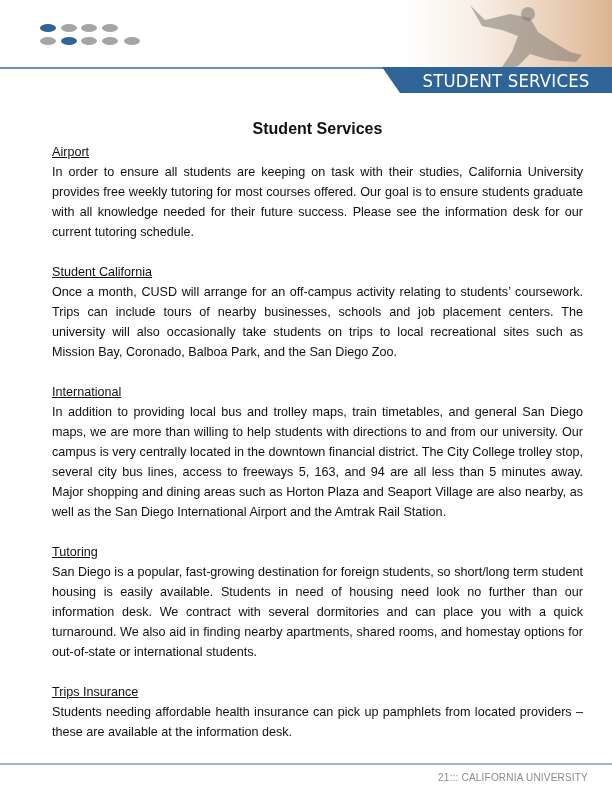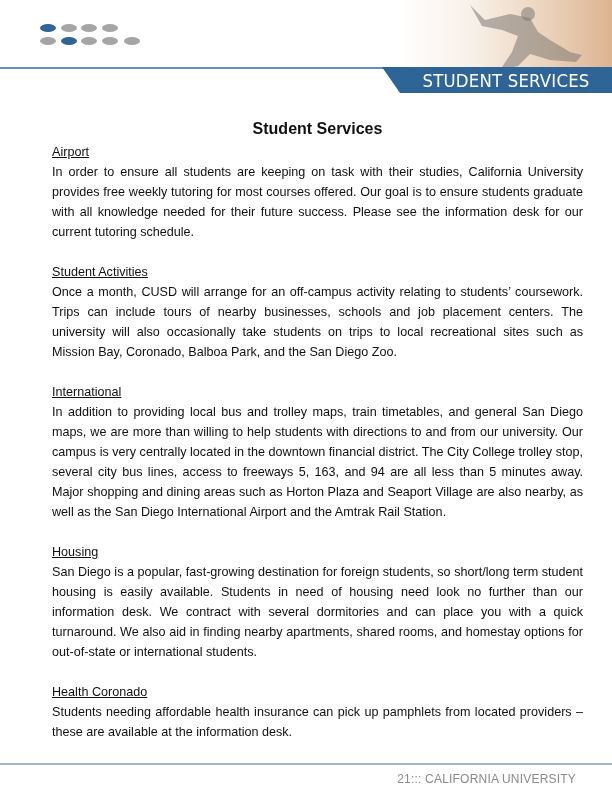--- a/index.html
+++ b/index.html
@@ -44,22 +44,22 @@
     text-align: center; font-weight: bold; font-size: 16px; margin: 0 0 2px 0; line-height: 22px;
   }
   .section { margin-bottom: 20px; }
   .section-heading { text-decoration: underline; }
   .section-body { text-align: justify; }
   .footer-rule {
     position: absolute; left: 0; top: 763px; width: 612px; height: 2px;
     background: #9fb6cd;
   }
   .footer-text {
-    position: absolute; right: 36px; top: 772px;
-    font-size: 12px; color: #8a8a8a; letter-spacing: 0.2px;
+    position: absolute; right: 24px; top: 772px;
+    font-size: 10px; color: #8a8a8a; letter-spacing: 0.2px;
   }
 </style>
 </head>
 <body>
 
 <div class="dots">
   <span class="dot blue" style="left:0;top:0"></span>
   <span class="dot" style="left:21px;top:0"></span>
   <span class="dot" style="left:41px;top:0"></span>
   <span class="dot" style="left:62px;top:0"></span>
@@ -85,34 +85,34 @@
 
 <div class="content">
   <h1 class="page-title">Student Services</h1>
 
   <div class="section">
     <div class="section-heading">Airport</div>
     <div class="section-body">In order to ensure all students are keeping on task with their studies, California University provides free weekly tutoring for most courses offered. Our goal is to ensure students graduate with all knowledge needed for their future success. Please see the information desk for our current tutoring schedule.</div>
   </div>
 
   <div class="section">
-    <div class="section-heading">Student Activities</div>
+    <div class="section-heading">Student California</div>
     <div class="section-body">Once a month, CUSD will arrange for an off-campus activity relating to students’ coursework. Trips can include tours of nearby businesses, schools and job placement centers.  The university will also occasionally take students on trips to local recreational sites such as Mission Bay, Coronado, Balboa Park, and the San Diego Zoo.</div>
   </div>
 
   <div class="section">
     <div class="section-heading">International</div>
     <div class="section-body">In addition to providing local bus and trolley maps, train timetables, and general San Diego maps, we are more than willing to help students with directions to and from our university. Our campus is very centrally located in the downtown financial district. The City College trolley stop, several city bus lines, access to freeways 5, 163, and 94 are all less than 5 minutes away. Major shopping and dining areas such as Horton Plaza and Seaport Village are also nearby, as well as the San Diego International Airport and the Amtrak Rail Station.</div>
   </div>
 
   <div class="section">
-    <div class="section-heading">Housing</div>
+    <div class="section-heading">Tutoring</div>
     <div class="section-body">San Diego is a popular, fast-growing destination for foreign students, so short/long term student housing is easily available. Students in need of housing need look no further than our information desk. We contract with several dormitories and can place you with a quick turnaround.  We also aid in finding nearby apartments, shared rooms, and homestay options for out-of-state or international students.</div>
   </div>
 
   <div class="section">
-    <div class="section-heading">Health Coronado</div>
+    <div class="section-heading">Trips Insurance</div>
     <div class="section-body">Students needing affordable health insurance can pick up pamphlets from located providers – these are available at the information desk.</div>
   </div>
 </div>
 
 <div class="footer-rule"></div>
 <div class="footer-text">21::: CALIFORNIA UNIVERSITY</div>
 
 </body></html>

